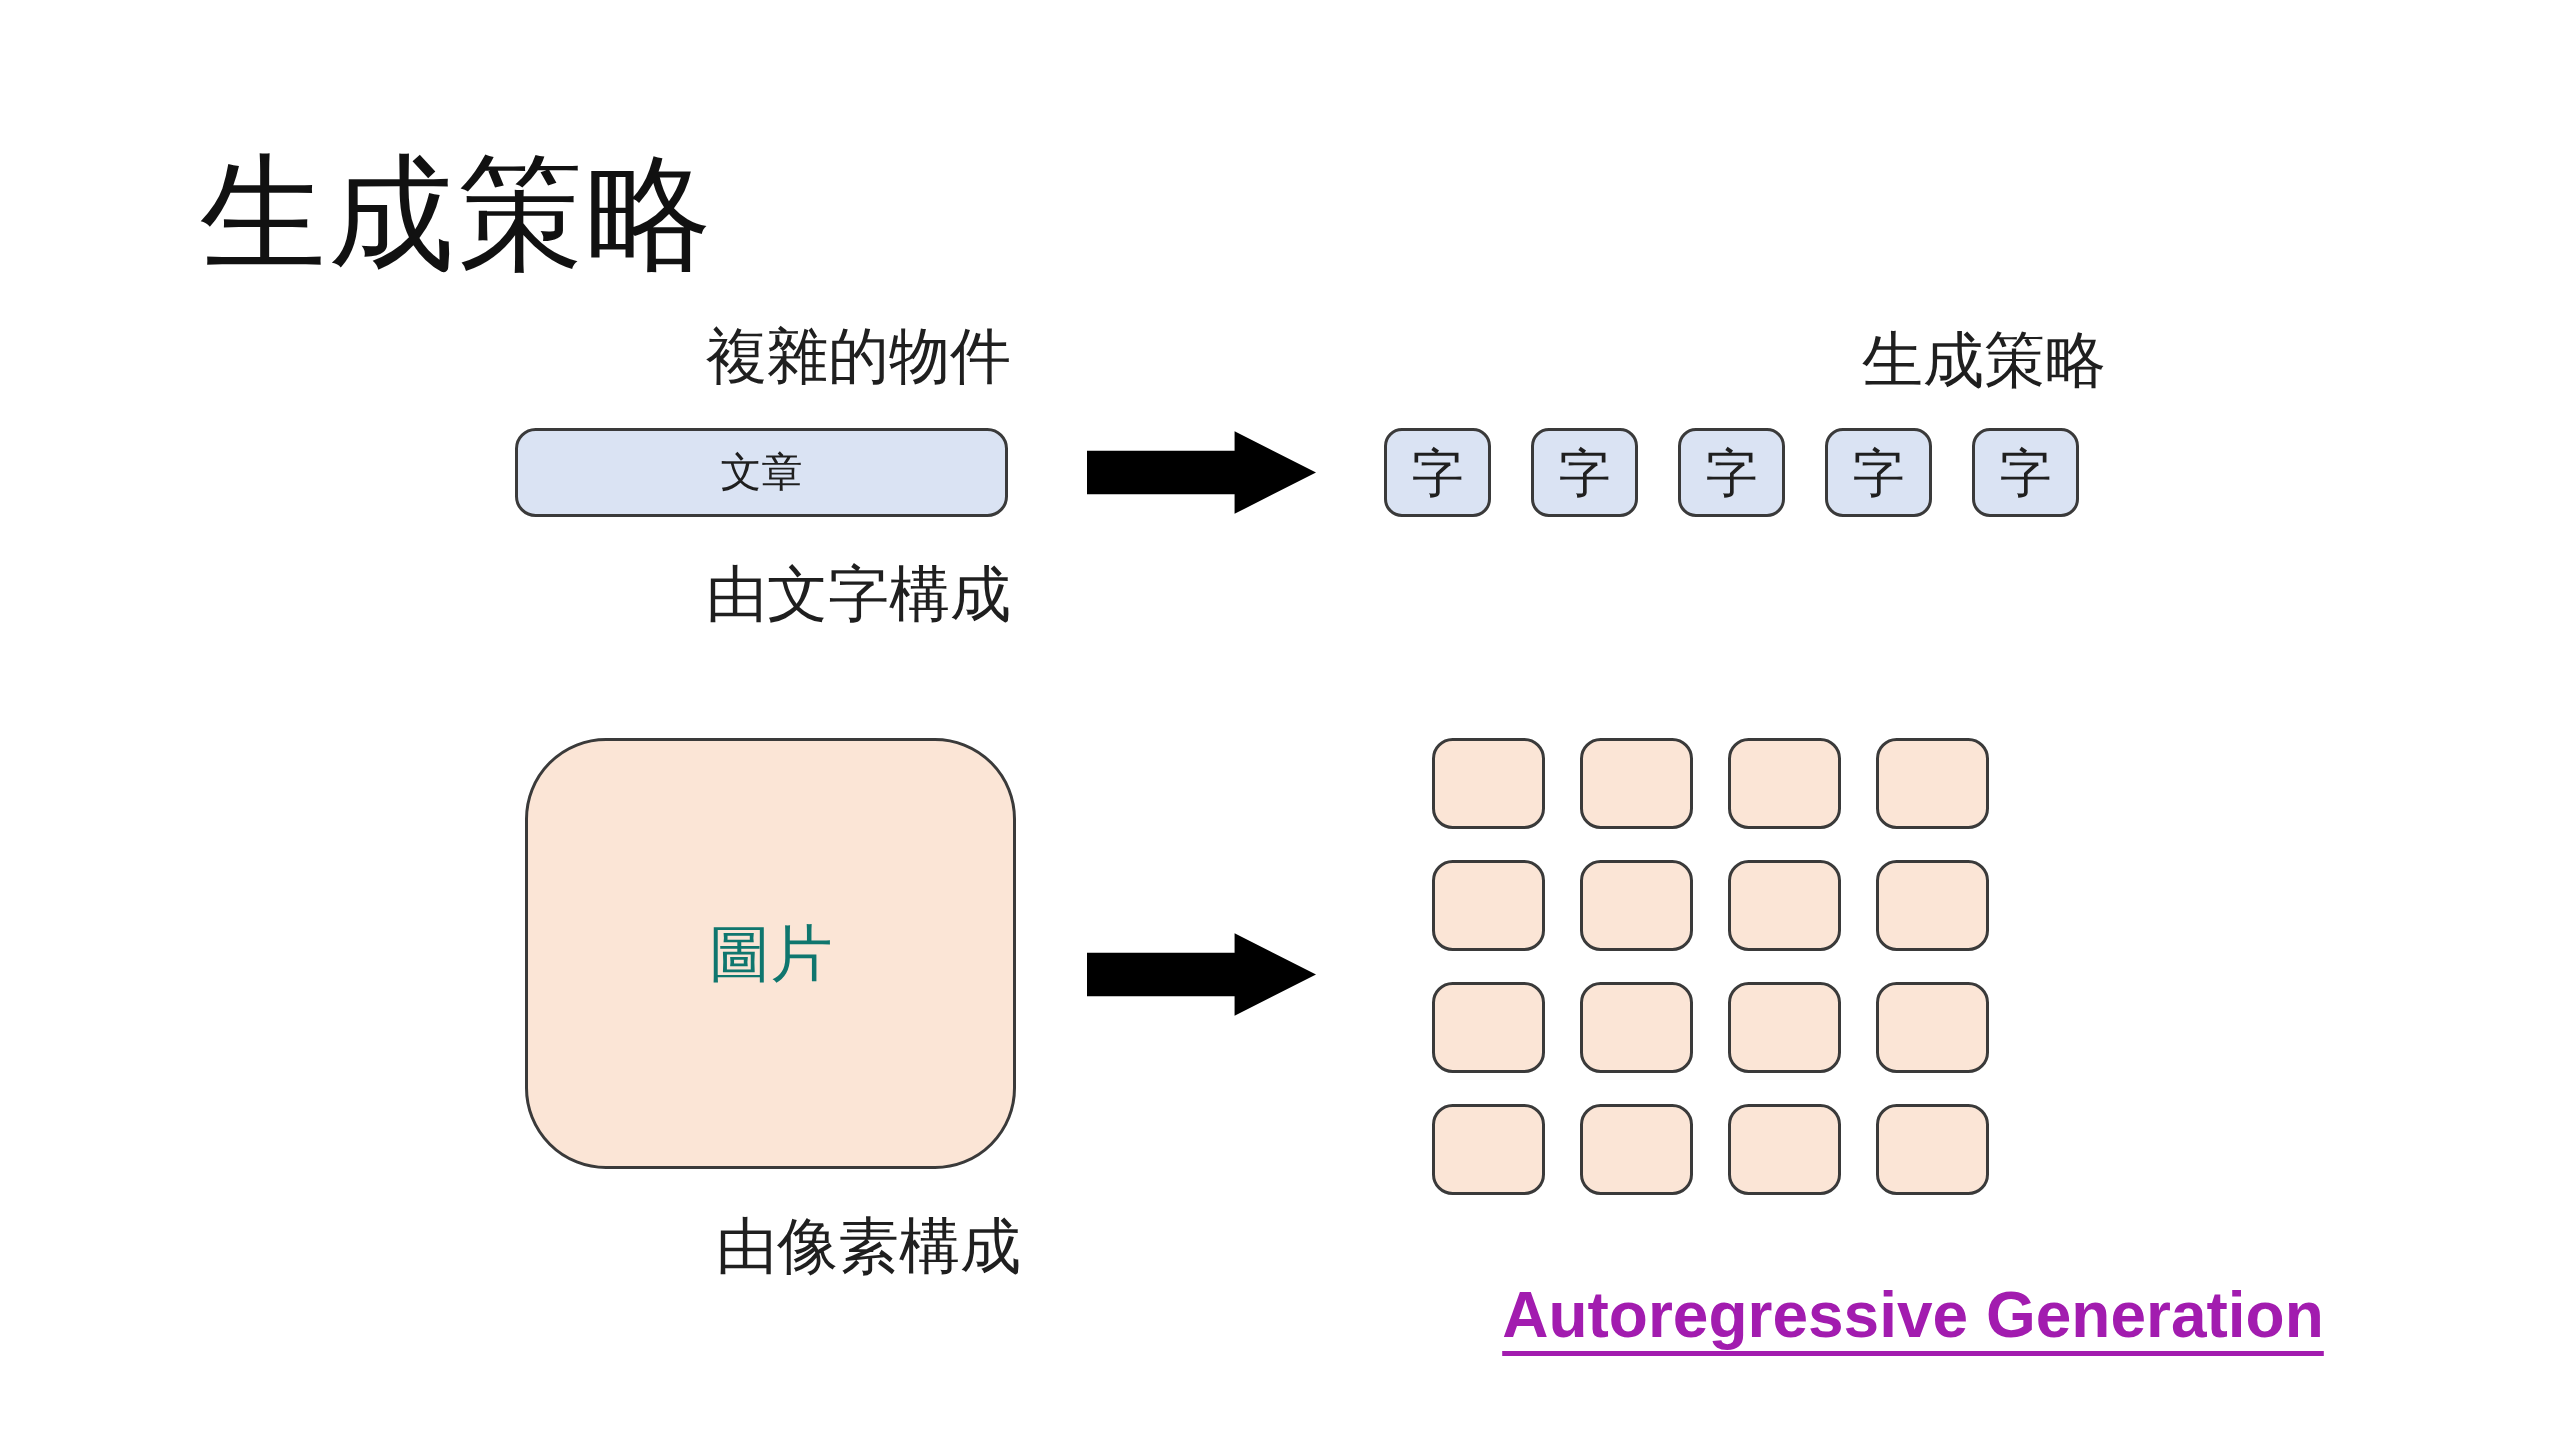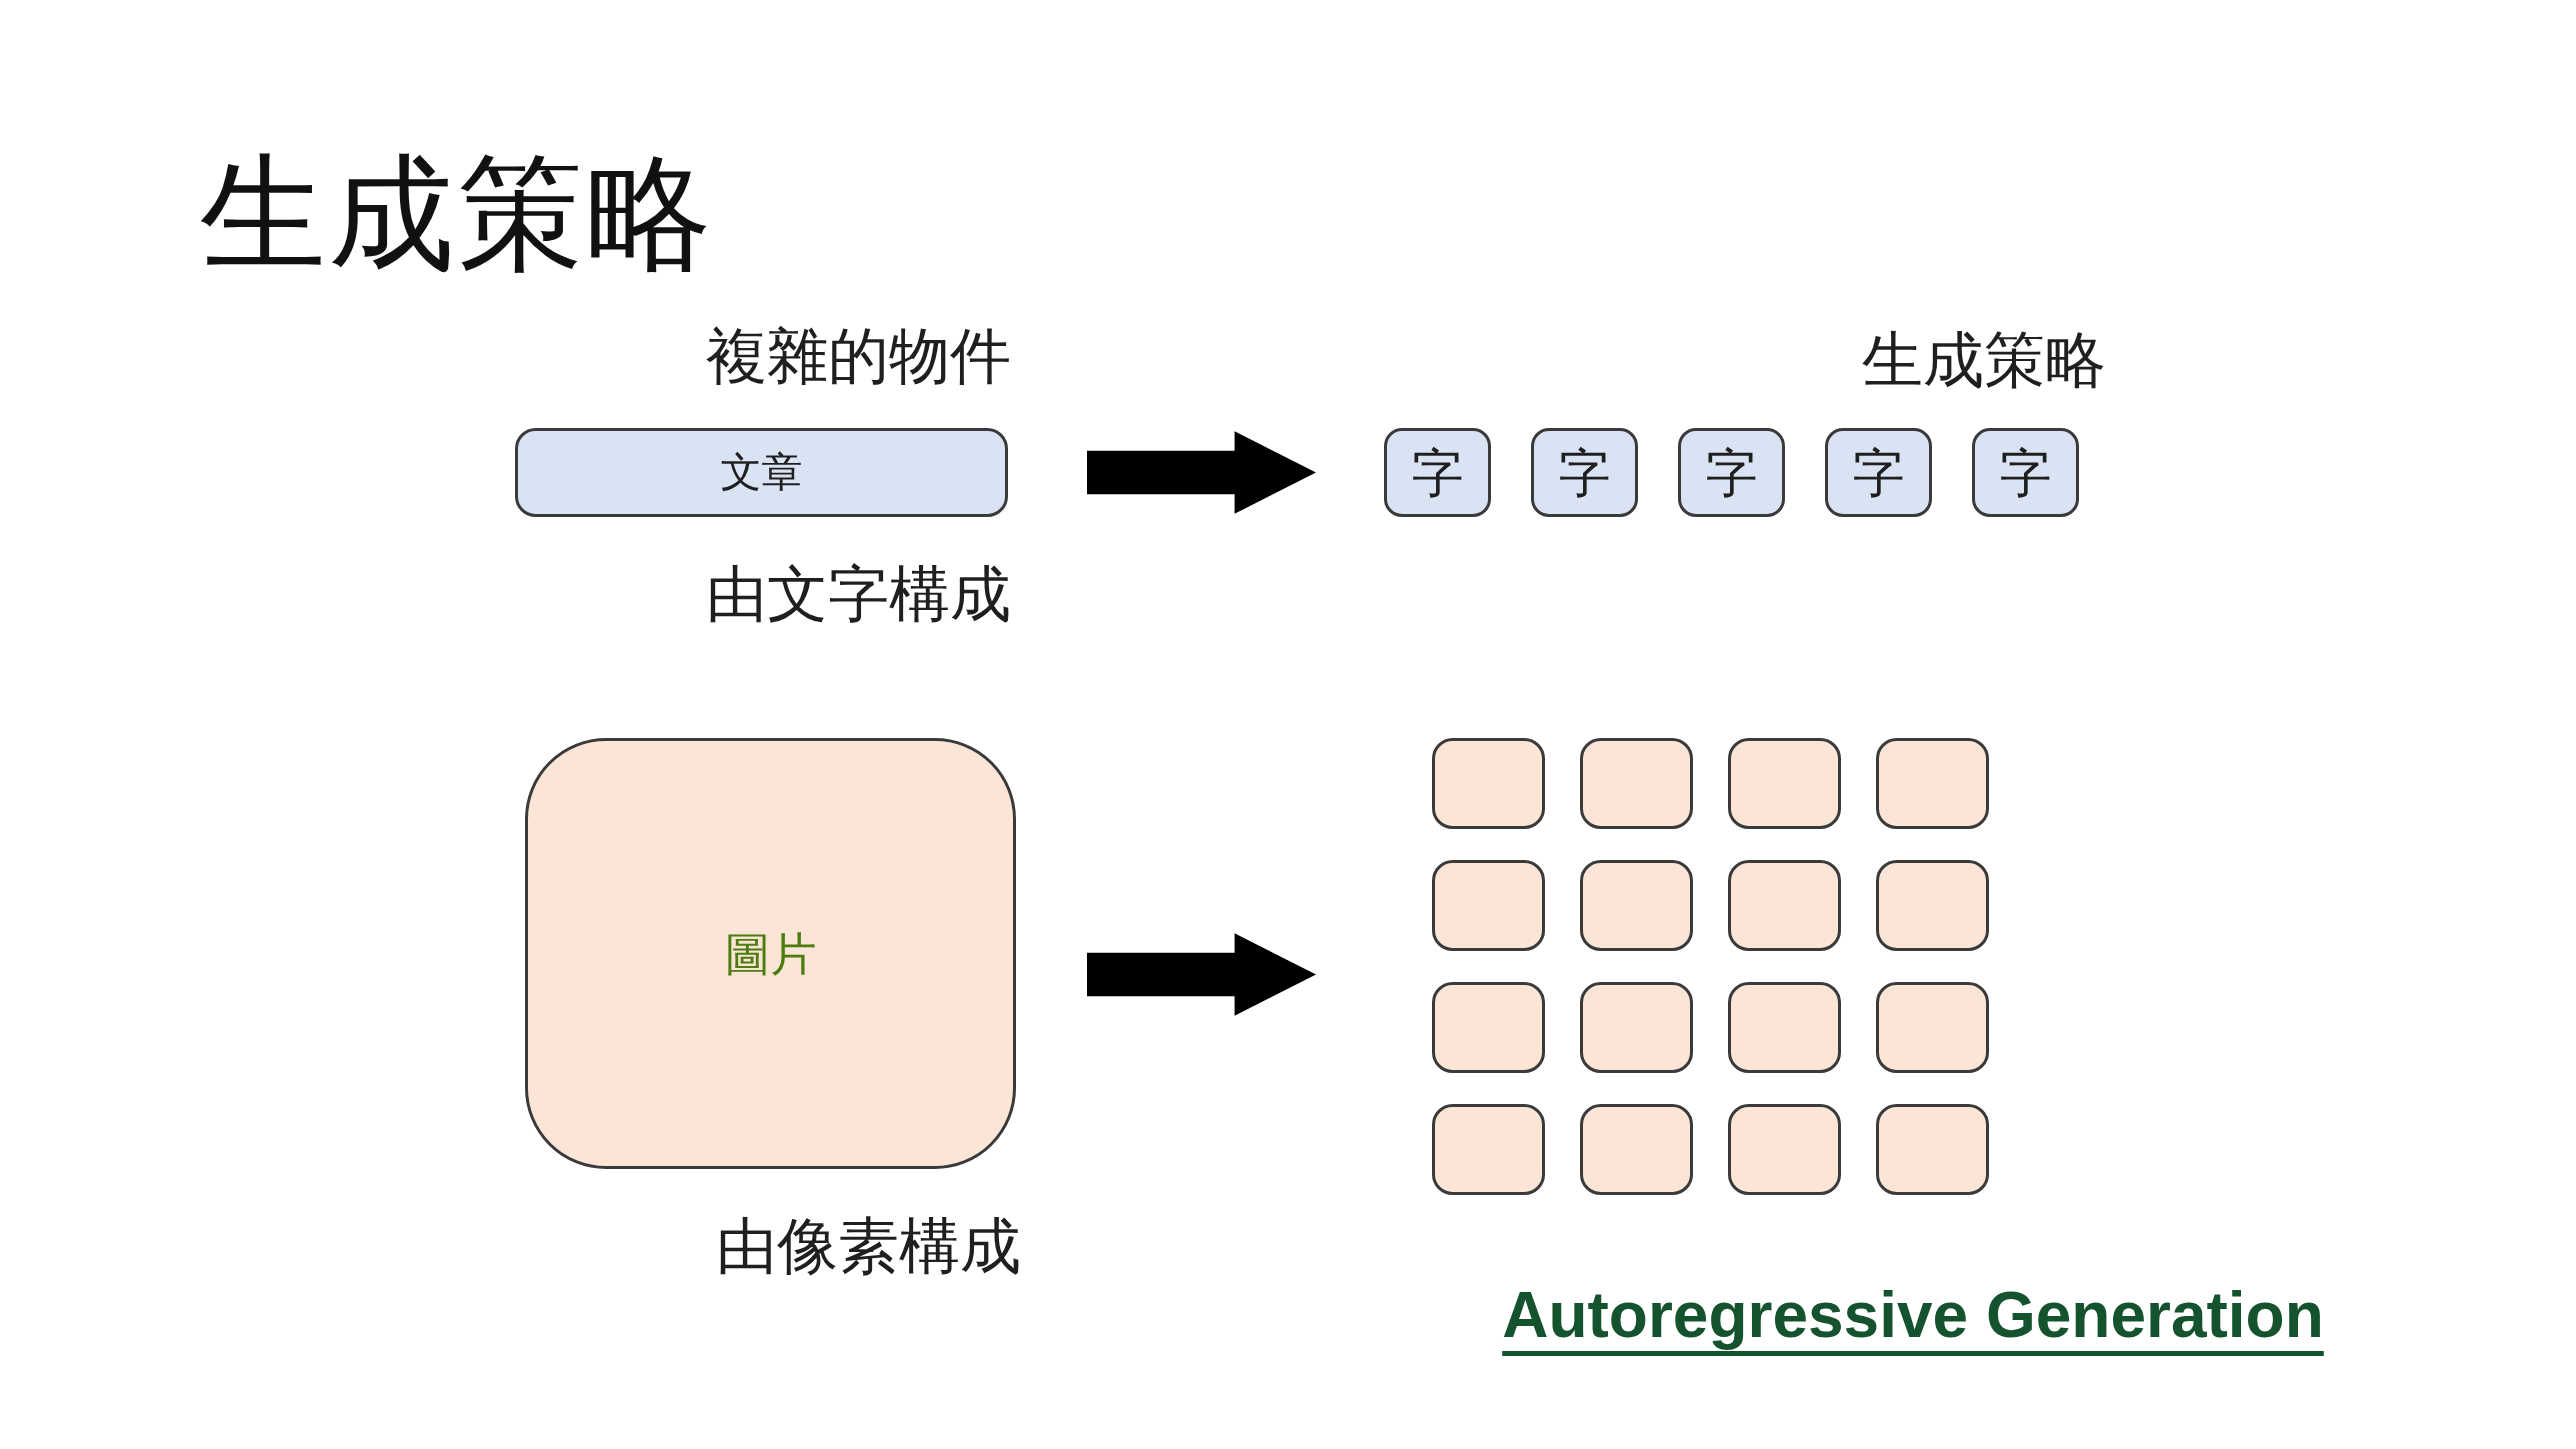--- a/index.html
+++ b/index.html
@@ -109,23 +109,23 @@
     width: 491px;
     height: 431px;
     background: var(--pixel-box-fill);
     border: 3.2px solid var(--shape-border);
     border-radius: 81px;
     display: flex;
     align-items: center;
     justify-content: center;
   }
   .image-box .box-text {
-    font-size: 46px;
+    font-size: 62px;
     line-height: 1;
-    color: #4d7c0f;
+    color: #0f766e;
   }
 
   .imageflow-bottom-label { left: 525px; top: 1211px; width: 496px; }
 
   .pixel-grid {
     left: 1432px;
     top: 738px;
     display: grid;
     grid-template-columns: repeat(4, 113px);
     grid-auto-rows: 91px;
@@ -141,21 +141,21 @@
   }
 
   
   .footer-title {
     left: 1475px;
     top: 1278px;
     width: 876px;
     text-align: center;
     font-size: 64px;
     font-weight: 700;
-    color: #14532d;
+    color: #a21caf;
     text-decoration: underline;
     text-decoration-thickness: 4.5px;
     text-underline-offset: 14px;
     white-space: nowrap;
   }
 </style>
 </head>
 <body>
 
 <div class="slide">

